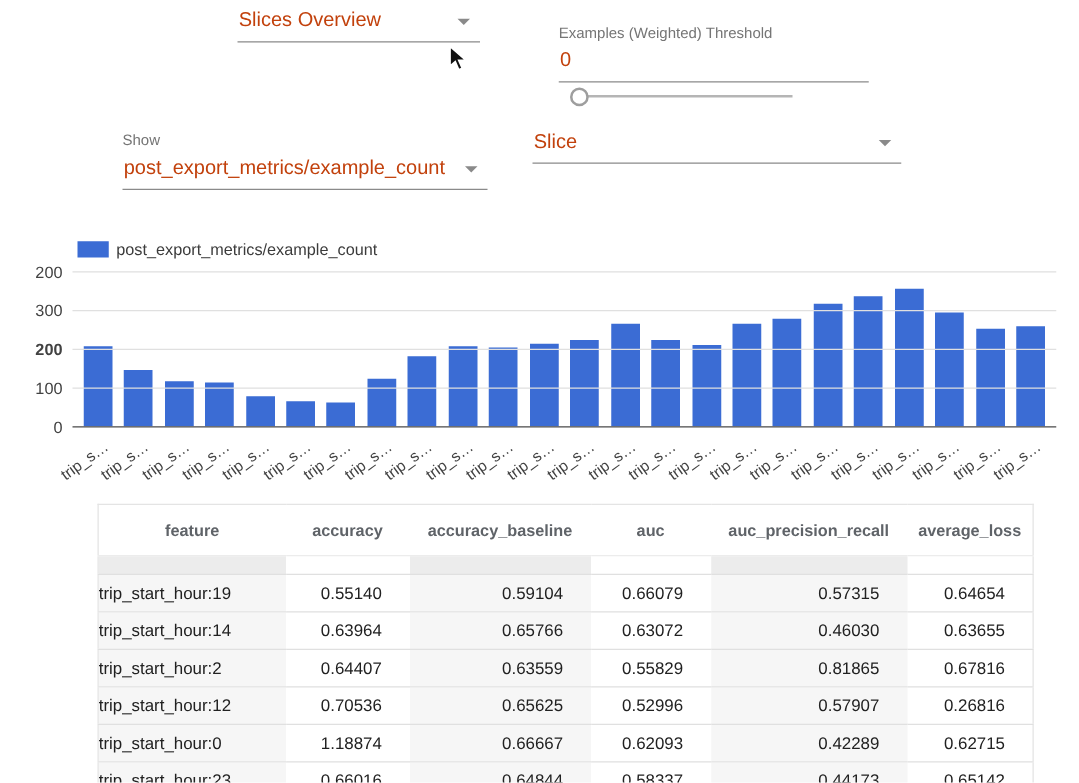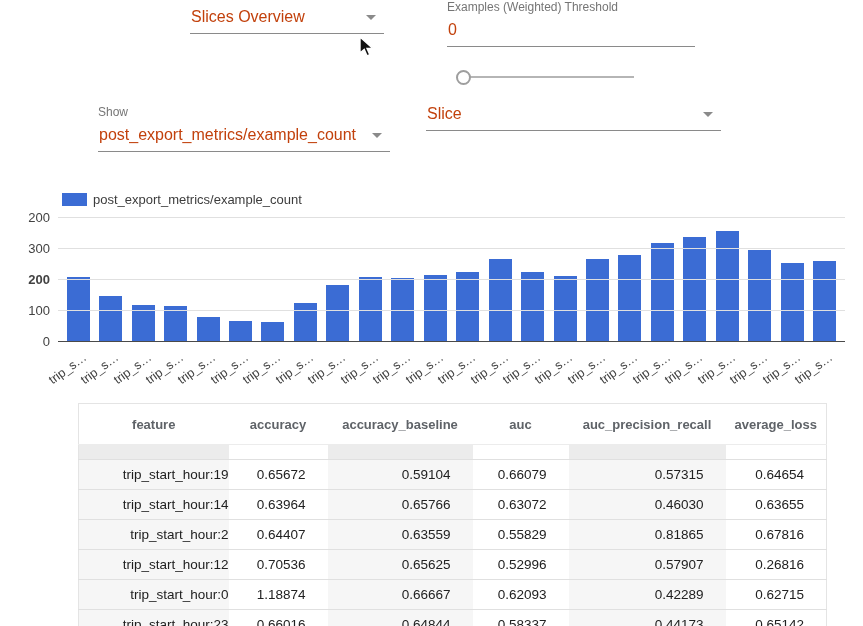--- a/index.html
+++ b/index.html
@@ -21,21 +21,21 @@
     white-space:nowrap;
   }
   .dd-arrow{
     position:absolute;right:8px;top:7px;
     width:0;height:0;
     border-left:5px solid transparent;
     border-right:5px solid transparent;
     border-top:5px solid #8a8a8a;
   }
   #viz-field{left:190px;top:8px;width:194px;}
-  #threshold-field{left:447px;top:0;width:248px;}
+  #threshold-field{left:447px;top:19px;width:248px;}
   #show-field{left:98px;top:105px;width:292px;}
   #sort-field{left:426px;top:105px;width:295px;}
 
   
   #threshold-slider{position:absolute;left:456px;top:70px;width:178px;height:14px;}
   .slider-track{position:absolute;left:7px;right:0;top:6px;height:2px;background:#b5b5b5;}
   .slider-handle{
     position:absolute;left:0;top:0;
     width:11px;height:11px;border-radius:50%;
     background:#fff;border:2px solid #9e9e9e;
@@ -77,21 +77,21 @@
   }
   #metrics-table th{
     height:40px;font-size:13px;color:#5f6368;font-weight:bold;
     text-align:center;background:#fff;padding:0;
   }
   #metrics-table td{
     font-size:13.5px;color:#212121;
     text-align:right;padding:0 22px 0 0;
     overflow:hidden;white-space:nowrap;
   }
-  #metrics-table td.feature-cell{text-align:right;padding:0;}
+  #metrics-table td.feature-cell{text-align:left;padding:0;}
   #metrics-table tr.filter-row td{height:14px;border-top:1px solid #ececec;}
   #metrics-table tbody tr.data-row td{height:29px;border-top:1px solid #e0e0e0;}
   #metrics-table td.shade{background:#f6f6f6;}
   #metrics-table tr.filter-row td.shade{background:#ececec;}
 </style>
 </head>
 <body>
 
 <div class="field" id="viz-field">
   <div class="field-value">
@@ -318,21 +318,21 @@
       <tr class="filter-row">
         <td class="shade"></td>
         <td></td>
         <td class="shade"></td>
         <td></td>
         <td class="shade"></td>
         <td></td>
       </tr>
       <tr class="data-row">
         <td class="shade feature-cell">trip_start_hour:19</td>
-        <td>0.65672</td>
+        <td>0.55140</td>
         <td class="shade">0.59104</td>
         <td>0.66079</td>
         <td class="shade">0.57315</td>
         <td>0.64654</td>
       </tr>
       <tr class="data-row">
         <td class="shade feature-cell">trip_start_hour:14</td>
         <td>0.63964</td>
         <td class="shade">0.65766</td>
         <td>0.63072</td>

